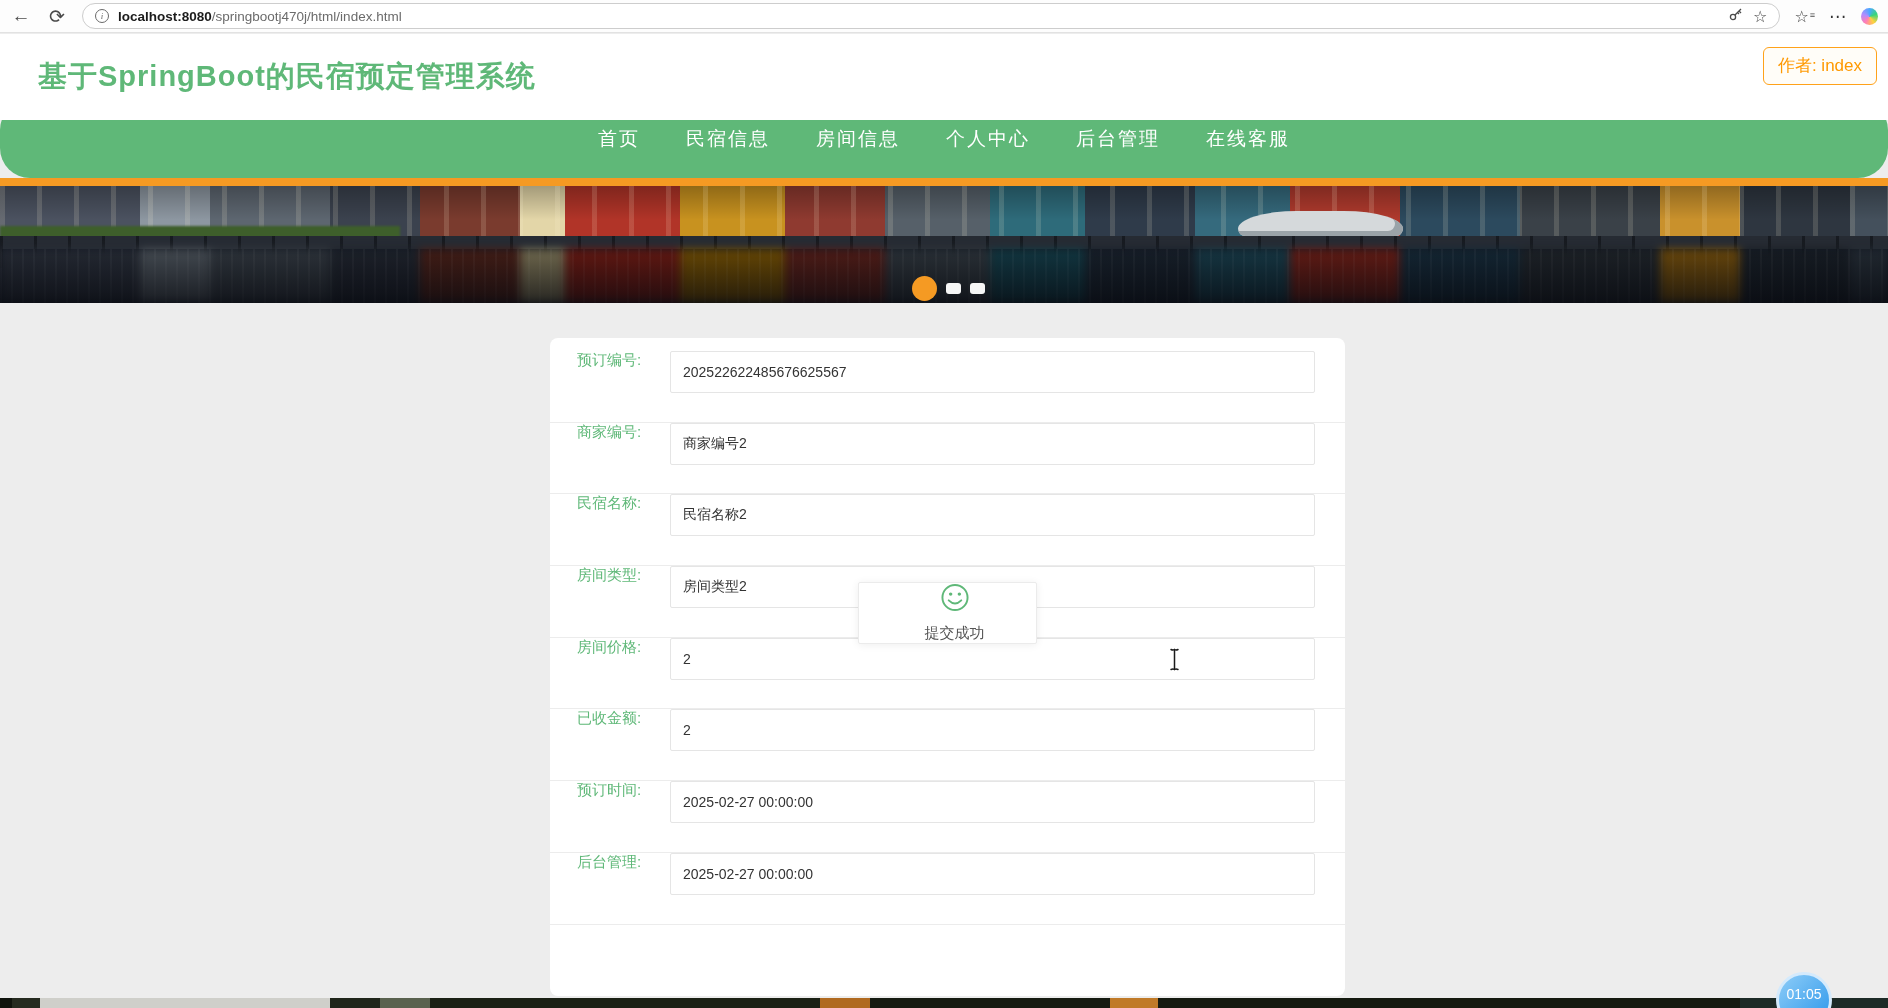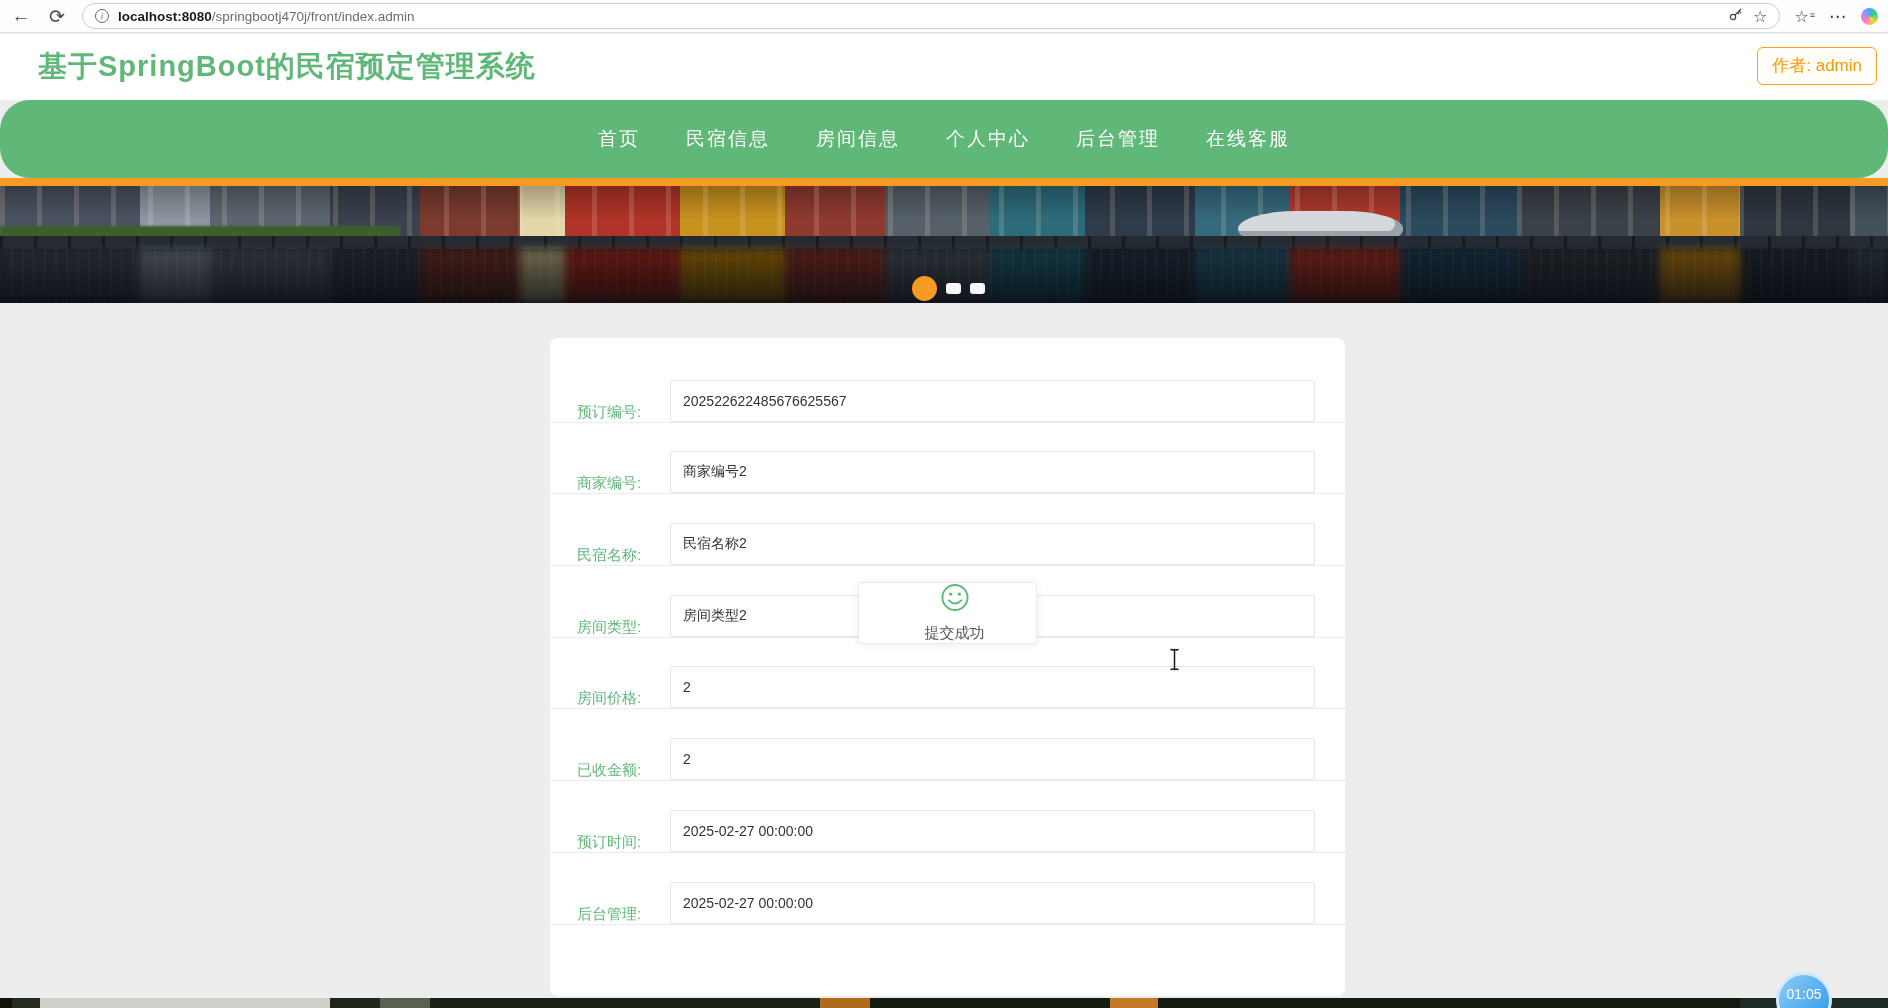--- a/index.html
+++ b/index.html
@@ -34,21 +34,21 @@
   .star-glyph { font-size:16px; color:#4a4a4a; }
   .favbar-icon { display:flex; align-items:center; gap:1px; }
   .favbar-lines { display:inline-block; font-size:9px; color:#4a4a4a; letter-spacing:0; line-height:3.5px; }
   .dots-glyph { font-size:17px; color:#333; letter-spacing:1px; }
   .copilot {
     width:17px; height:17px; border-radius:50%;
     background:conic-gradient(#4aa8ff, #37d67a, #ffd23e, #ff7eb6, #b08cff, #4aa8ff);
   }
 
   
-  .site-header { position:absolute; top:34px; left:0; right:0; height:66px; background:#fff; z-index:10; }
+  .site-header { position:absolute; top:34px; left:0; right:0; height:86px; background:#fff; z-index:10; }
   .site-title {
     position:absolute; left:38px; top:50%; transform:translateY(-50%);
     font-size:29px; font-weight:600; letter-spacing:1px; color:#5FB878;
   }
   .author-badge {
     position:absolute; right:11px; top:13px; height:38px; line-height:36px;
     padding:0 14px; border:1px solid #ffa21a; border-radius:6px;
     color:#ff9900; font-size:17px; background:#fffdf8;
   }
 
@@ -94,21 +94,21 @@
   .dot { cursor:pointer; }
   .dot.active { width:25px; height:25px; border-radius:50%; background:#F59A23; }
   .dot.inactive { width:15px; height:11px; border-radius:3px; background:#fff; opacity:.96; }
 
   
   .card {
     position:absolute; left:550px; top:338px; width:795px; height:658px;
     background:#fff; border-radius:8px; padding-top:13px; z-index:2;
   }
   .form-row {
-    height:71.7px; display:flex; align-items:flex-end; padding-left:27px;
+    height:71.7px; display:flex; align-items:flex-start; padding-left:27px;
     border-bottom:1px solid #ececec;
   }
   .f-label { width:93px; flex-shrink:0; font-size:15px; color:#5FB878; }
   .f-input {
     width:645px; height:42px; border:1px solid #e5e5e5; border-radius:2px;
     padding:14px 12px; font-size:14px; color:#333; outline:none; background:#fff;
     font-family:"Liberation Sans","DejaVu Sans",sans-serif;
   }
 
   
@@ -143,41 +143,41 @@
   .timer span { margin-top:11px; }
 </style>
 </head>
 <body>
 
 <div class="chrome">
   <span class="nav-btn">←</span>
   <span class="nav-btn">⟳</span>
   <div class="url-pill">
     <span class="info-circ">i</span>
-    <span class="url-text"><span class="host">localhost:8080</span><span class="path">/springbootj470j/front/index.admin</span></span>
+    <span class="url-text"><span class="host">localhost:8080</span><span class="path">/springbootj470j/html/index.html</span></span>
     <span class="pill-spacer"></span>
     <span class="pill-icon">
       <svg width="16" height="16" viewBox="0 0 16 16" fill="none" stroke="#4a4a4a" stroke-width="1.3">
         <circle cx="5" cy="11" r="2.6"></circle>
           <path d="M7 9 L13 3 M11 5 L13 7 M9.5 6.5 L11 8"></path>
       </svg>
     </span>
     <span class="star-glyph">☆</span>
   </div>
   <span class="favbar-icon">
     <span class="star-glyph">☆</span>
       <span class="favbar-lines">≡</span>
   </span>
   <span class="dots-glyph">⋯</span>
   <span class="copilot"></span>
 </div>
 
 <div class="site-header">
   <div class="site-title">基于SpringBoot的民宿预定管理系统</div>
-  <div class="author-badge">作者: admin</div>
+  <div class="author-badge">作者: index</div>
 </div>
 
 <div class="main-nav" id="main-nav">
   <span class="nav-item">首页</span>
 
   <span class="nav-item">民宿信息</span>
 
   <span class="nav-item">房间信息</span>
 
   <span class="nav-item">个人中心</span>

